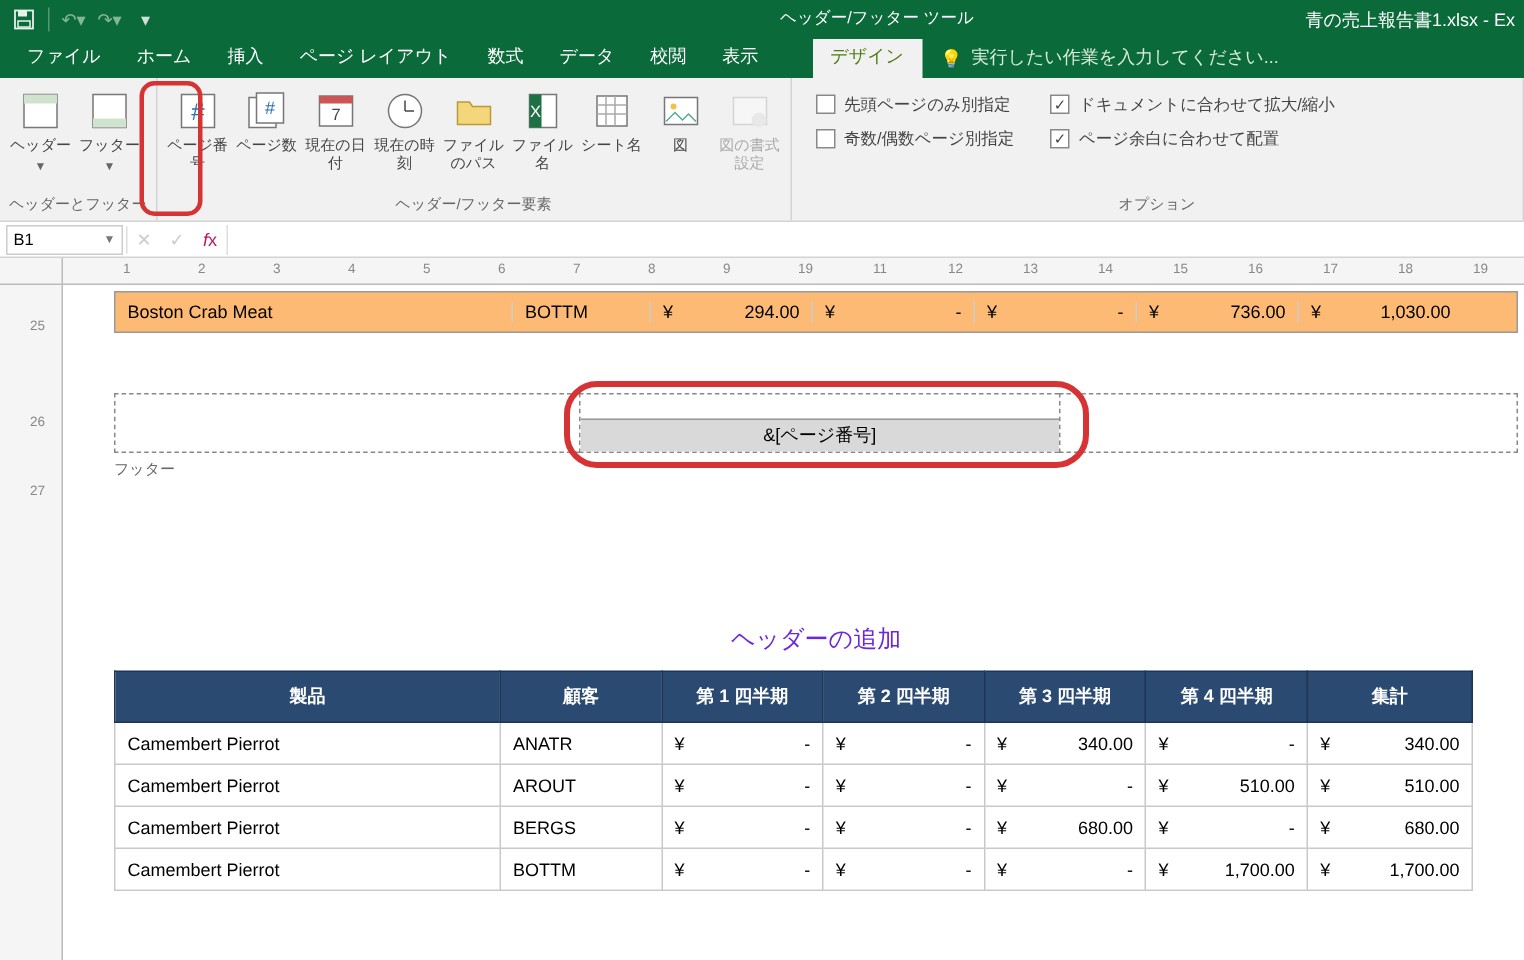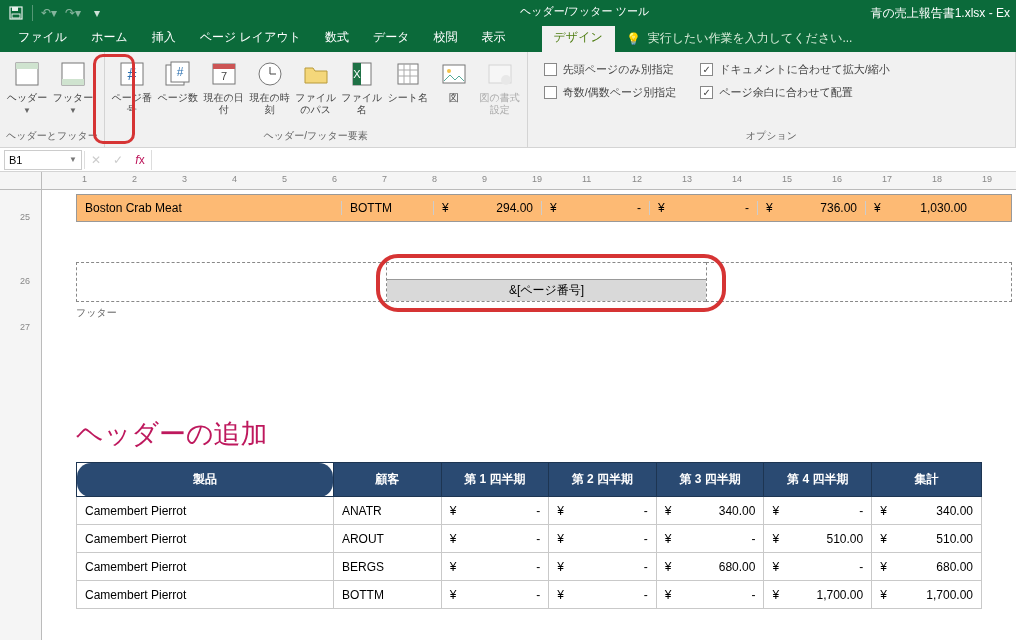--- a/index.html
+++ b/index.html
@@ -57,26 +57,26 @@
 .footer-box { margin-top: 40px; }
 .footer-cells { display: flex; }
 .footer-cell { height: 40px; border: 1px dashed #888; border-right: none; }
 .fc1 { width: 310px; }
 .fc2 { width: 320px; display: flex; align-items: flex-end; }
 .fc2-inner { width: 100%; height: 22px; background: #d9d9d9; border-top: 1px solid #999; text-align: center; font-size: 12px; padding-top: 2px; }
 .fc3 { flex: 1; border-right: 1px dashed #888; }
 .footer-label { font-size: 10px; color: #666; margin-top: 4px; }
 
 .page2 { margin-top: 96px; }
-.hdr-add { color: #be185d; font-size: 27px; margin-bottom: 10px; }
+.hdr-add { text-align: center; color: #6d28d9; font-size: 16px; margin-bottom: 10px; }
 .tbl { width: 906px; border-collapse: collapse; }
 .tbl th { background: #2a4a72; color: #fff; font-weight: bold; font-size: 12px; padding: 8px 6px; border: 1px solid #1d3552; text-align: center; }
 .tbl td { border: 1px solid #c9c9c9; padding: 6px 8px; font-size: 12px; height: 28px; }
 .tbl .yen { display: flex; justify-content: space-between; }
-.w-prod { width: 258px; border-radius: 14px; }
+.w-prod { width: 258px; }
 .w-cust { width: 108px; }
 .w-q { width: 108px; }
 .w-t { width: 110px; }
 </style>
 </head>
 <body>
 
 <div class="titlebar">
   <div class="qat">
     <span class="icon">

